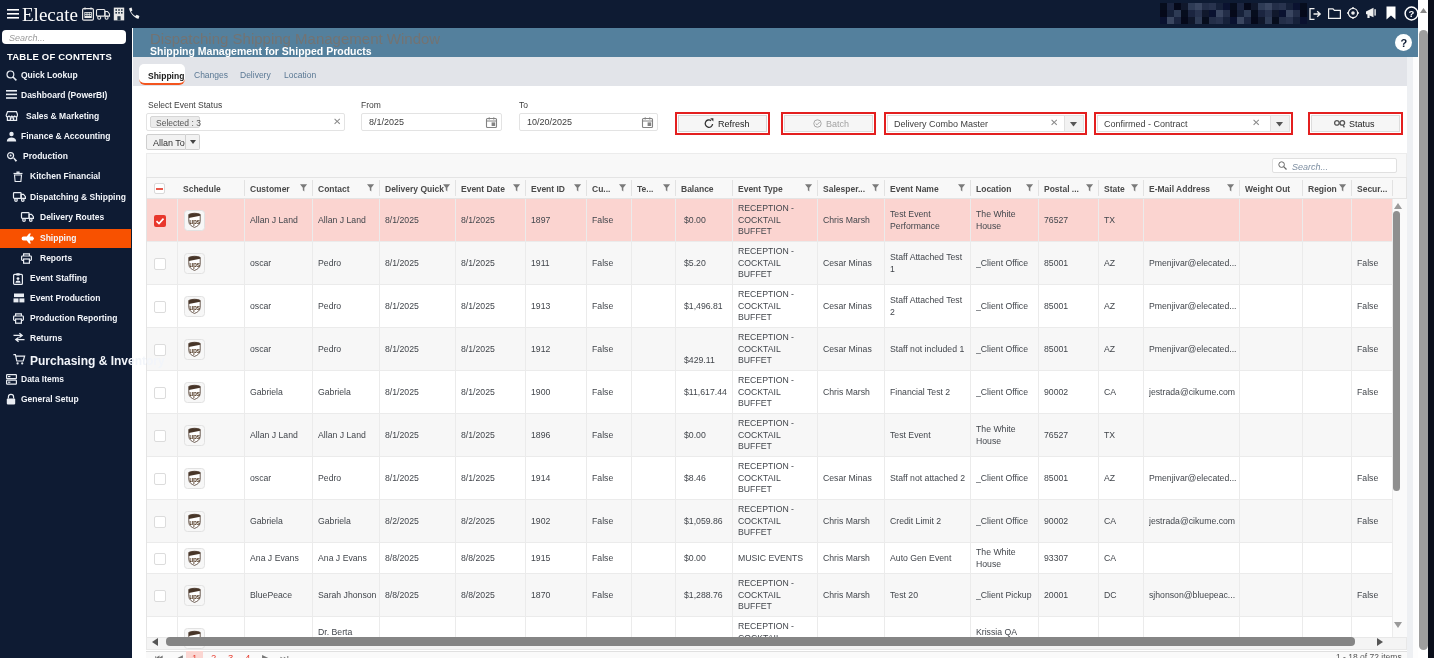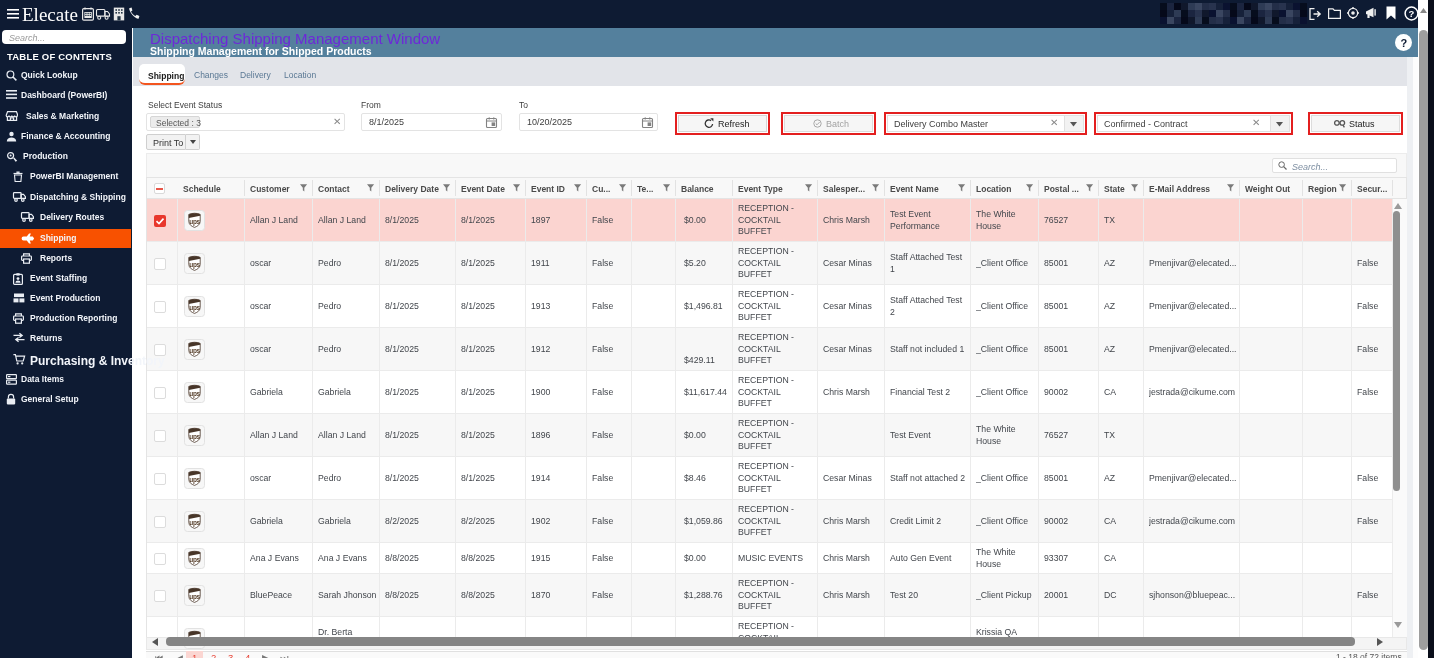--- a/index.html
+++ b/index.html
@@ -179,21 +179,21 @@
     <circle cx="4.6" cy="4.6" r="3" fill="none" stroke="#e9edf3" stroke-width="1.2"></circle>
     <circle cx="4.6" cy="4.6" r="1" fill="#e9edf3"></circle>
     <path d="M8.2 6.4 l3 3.4 l-1.6 1 l-2.4 -3.6" fill="#e9edf3"></path>
   </svg>
 <span style="left:23px;top:150.5px;z-index:26;font-size:8.5px;font-weight:600;color:#f2f5fa;white-space:nowrap;">Production</span>
 <svg style="left:13px;top:171.0px;z-index:26" width="10" height="11" viewBox="0 0 10 11">
     <rect x="0.5" y="1.9" width="9" height="1.2" fill="#e9edf3"></rect>
     <rect x="3.4" y="0.5" width="3.2" height="1.4" fill="#e9edf3"></rect>
     <path d="M1.5 4 h7 l-0.6 6.5 h-5.8 z" fill="none" stroke="#e9edf3" stroke-width="1.1"></path>
   </svg>
-<span style="left:30px;top:171.0px;z-index:26;font-size:8.5px;font-weight:600;color:#f2f5fa;white-space:nowrap;">PowerBI Management</span>
+<span style="left:30px;top:171.0px;z-index:26;font-size:8.5px;font-weight:600;color:#f2f5fa;white-space:nowrap;">Kitchen Financial</span>
 <svg style="left:13px;top:191.5px;z-index:26" width="13" height="10" viewBox="0 0 13 10">
     <rect x="0.5" y="0.6" width="7.6" height="5.8" rx="0.8" fill="none" stroke="#e9edf3" stroke-width="1.2"></rect>
     <path d="M8.1 2.4 h2.4 l1.9 2.2 v1.8 h-4.3 z" fill="none" stroke="#e9edf3" stroke-width="1.2"></path>
     <circle cx="3" cy="8" r="1.3" fill="none" stroke="#e9edf3" stroke-width="1.2"></circle>
     <circle cx="9.8" cy="8" r="1.3" fill="none" stroke="#e9edf3" stroke-width="1.2"></circle>
   </svg>
 <span style="left:30px;top:191.5px;z-index:26;font-size:8.5px;font-weight:600;color:#f2f5fa;white-space:nowrap;">Dispatching &amp; Shipping</span>
 <svg style="left:21px;top:212.0px;z-index:26" width="13" height="10" viewBox="0 0 13 10">
     <rect x="0.5" y="0.6" width="7.6" height="5.8" rx="0.8" fill="none" stroke="#e9edf3" stroke-width="1.2"></rect>
     <path d="M8.1 2.4 h2.4 l1.9 2.2 v1.8 h-4.3 z" fill="none" stroke="#e9edf3" stroke-width="1.2"></path>
@@ -248,21 +248,21 @@
     <rect x="2" y="2" width="2.4" height="1.2" fill="#e9edf3"></rect>
     <rect x="2" y="7.6" width="2.4" height="1.2" fill="#e9edf3"></rect>
   </svg>
 <span style="left:21px;top:373.5px;z-index:26;font-size:8.5px;font-weight:600;color:#f2f5fa;white-space:nowrap;">Data Items</span>
 <svg style="left:6px;top:394.0px;z-index:26" width="10" height="11" viewBox="0 0 10 11">
     <path d="M2.4 4.6 V3 a2.6 2.6 0 0 1 5.2 0 v1.6" fill="none" stroke="#e9edf3" stroke-width="1.2"></path>
     <rect x="0.8" y="4.6" width="8.4" height="5.8" rx="0.8" fill="#e9edf3"></rect>
   </svg>
 <span style="left:21px;top:394.0px;z-index:26;font-size:8.5px;font-weight:600;color:#f2f5fa;white-space:nowrap;">General Setup</span>
 <div style="left:133px;top:28px;width:1286px;height:29px;background:#54809d;z-index:10;"></div>
-<span style="left:150px;top:30px;z-index:15;font-size:15px;color:#6d28d9;">Dispatching Shipping Management Window</span>
+<span style="left:150px;top:30px;z-index:15;font-size:15px;color:#737373;">Dispatching Shipping Management Window</span>
 <span style="left:150px;top:45px;z-index:15;font-size:10.5px;font-weight:bold;color:#fff;">Shipping Management for Shipped Products</span>
 <div style="left:1395px;top:34px;width:17px;height:17px;border-radius:50%;background:#fff;z-index:16;"></div>
 <span style="left:1400.5px;top:37px;z-index:17;font-size:11px;font-weight:bold;color:#0e1b33;">?</span>
 <div style="left:133px;top:57px;width:1286px;height:29px;background:#e2e4e9;z-index:10;"></div>
 <div style="left:139px;top:64px;width:46px;height:21px;background:#fff;border-radius:5px 5px 6px 6px;z-index:12;border-bottom:2px solid #f3551f;"></div>
 <span style="left:148px;top:70.5px;z-index:13;font-size:8.5px;font-weight:bold;color:#1a1a1a;">Shipping</span>
 <span style="left:194px;top:70px;z-index:13;font-size:8.5px;color:#5a7894;">Changes</span>
 <span style="left:240px;top:70px;z-index:13;font-size:8.5px;color:#5a7894;">Delivery</span>
 <span style="left:284px;top:70px;z-index:13;font-size:8.5px;color:#5a7894;">Location</span>
 <div style="left:133px;top:86px;width:1286px;height:572px;background:#fff;z-index:5;"></div>
@@ -323,21 +323,21 @@
   </svg>
 <div style="left:1308px;top:112px;width:95px;height:23px;border:2.5px solid #e31f1f;z-index:15;background:#fff;"></div>
 <div style="left:1311px;top:115px;width:89px;height:17px;background:#f6f6f6;border:1px solid #dcdcdc;z-index:16;"></div>
 <svg style="left:1334px;top:120px;z-index:17" width="12" height="8" viewBox="0 0 12 8">
     <circle cx="2.9" cy="2.9" r="2.3" fill="none" stroke="#555" stroke-width="1.3"></circle>
     <circle cx="8.3" cy="2.9" r="2.3" fill="none" stroke="#555" stroke-width="1.3"></circle>
     <path d="M8.9 5 l1.5 2.4" stroke="#555" stroke-width="1.3"></path>
   </svg>
 <span style="left:1349px;top:119px;z-index:17;font-size:9px;color:#222;">Status</span>
 <div style="left:146px;top:134px;width:40px;height:16px;background:#f2f2f2;border:1px solid #cfcfcf;border-radius:2px 0 0 2px;z-index:15;"></div>
-<span style="left:153px;top:138px;z-index:16;font-size:9px;color:#333;">Print To</span>
+<span style="left:153px;top:138px;z-index:16;font-size:9px;color:#333;">Allan To</span>
 <div style="left:186px;top:134px;width:14px;height:16px;background:#f2f2f2;border:1px solid #cfcfcf;border-left:none;border-radius:0 2px 2px 0;z-index:15;"></div>
 <svg style="left:190px;top:140px;z-index:16" width="6" height="4">
     <path d="M0 0 h6 L3 4 z" fill="#444"></path>
   </svg>
 <div style="left:146px;top:153px;width:1261px;height:24px;background:#f8f8f8;border:1px solid #ececec;border-bottom:none;z-index:8;"></div>
 <div style="left:1272px;top:158px;width:125px;height:15px;background:#fff;border:1px solid #e0e0e0;border-radius:2px;z-index:9;"></div>
 <svg style="left:1278px;top:161px;z-index:10" width="9" height="9" viewBox="0 0 9 9">
     <circle cx="3.6" cy="3.6" r="2.8" fill="none" stroke="#666" stroke-width="1"></circle>
     <line x1="5.7" y1="5.7" x2="8.5" y2="8.5" stroke="#666" stroke-width="1.2"></line>
   </svg>
@@ -350,21 +350,21 @@
 <span style="left:250px;top:184px;z-index:9;font-size:8.5px;font-weight:600;color:#4a4a4a;white-space:nowrap;">Customer</span>
 <svg style="left:300px;top:184px;z-index:9" width="7.5" height="8" viewBox="0 0 8 8">
     <path d="M0 0 h7.6 L4.6 3.8 v3.8 l-1.6 -1.2 v-2.6 z" fill="#7a7a7a"></path>
   </svg>
 <div style="left:312px;top:180px;width:1px;height:16px;background:#e2e2e2;z-index:9;"></div>
 <span style="left:318px;top:184px;z-index:9;font-size:8.5px;font-weight:600;color:#4a4a4a;white-space:nowrap;">Contact</span>
 <svg style="left:367px;top:184px;z-index:9" width="7.5" height="8" viewBox="0 0 8 8">
     <path d="M0 0 h7.6 L4.6 3.8 v3.8 l-1.6 -1.2 v-2.6 z" fill="#7a7a7a"></path>
   </svg>
 <div style="left:379px;top:180px;width:1px;height:16px;background:#e2e2e2;z-index:9;"></div>
-<span style="left:385px;top:184px;z-index:9;font-size:8.5px;font-weight:600;color:#4a4a4a;white-space:nowrap;">Delivery Date</span>
+<span style="left:385px;top:184px;z-index:9;font-size:8.5px;font-weight:600;color:#4a4a4a;white-space:nowrap;">Delivery Quick</span>
 <svg style="left:443px;top:184px;z-index:9" width="7.5" height="8" viewBox="0 0 8 8">
     <path d="M0 0 h7.6 L4.6 3.8 v3.8 l-1.6 -1.2 v-2.6 z" fill="#7a7a7a"></path>
   </svg>
 <div style="left:455px;top:180px;width:1px;height:16px;background:#e2e2e2;z-index:9;"></div>
 <span style="left:461px;top:184px;z-index:9;font-size:8.5px;font-weight:600;color:#4a4a4a;white-space:nowrap;">Event Date</span>
 <svg style="left:513px;top:184px;z-index:9" width="7.5" height="8" viewBox="0 0 8 8">
     <path d="M0 0 h7.6 L4.6 3.8 v3.8 l-1.6 -1.2 v-2.6 z" fill="#7a7a7a"></path>
   </svg>
 <div style="left:525px;top:180px;width:1px;height:16px;background:#e2e2e2;z-index:9;"></div>
 <span style="left:531px;top:184px;z-index:9;font-size:8.5px;font-weight:600;color:#4a4a4a;white-space:nowrap;">Event ID</span>

